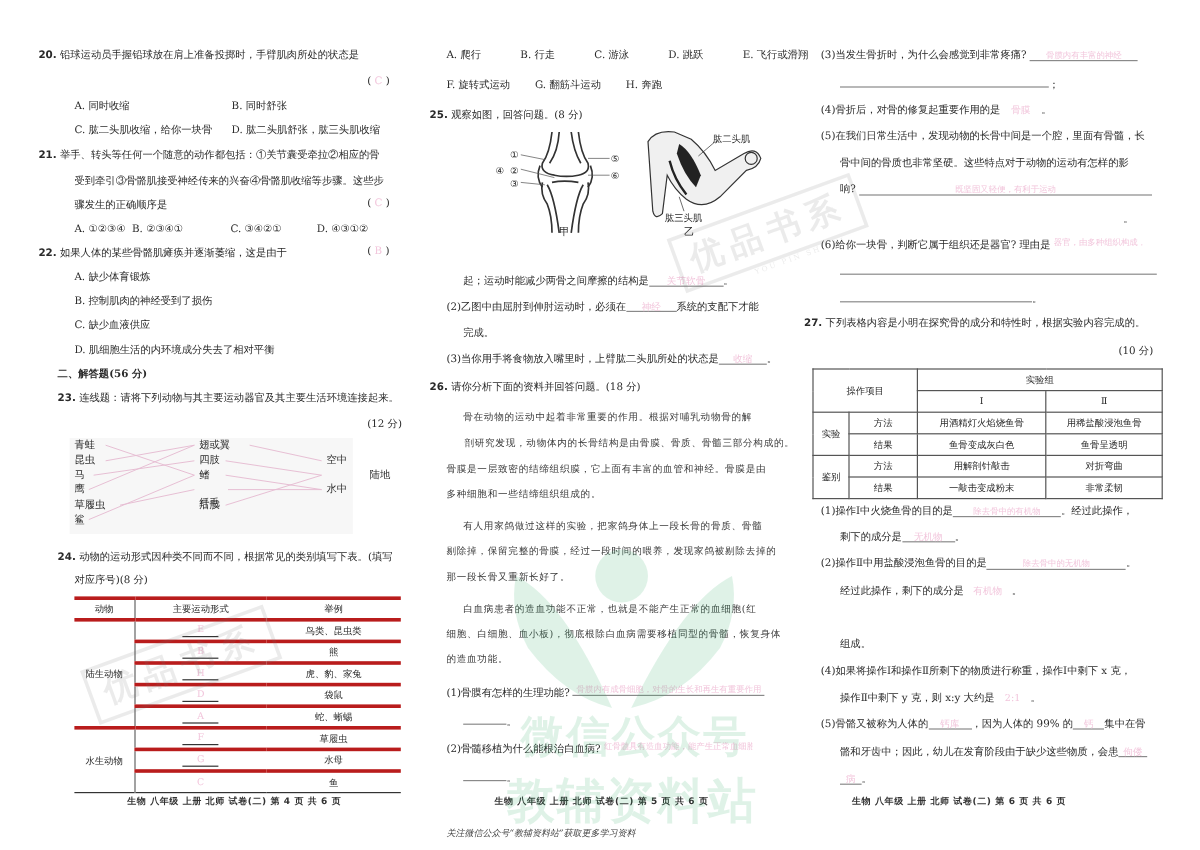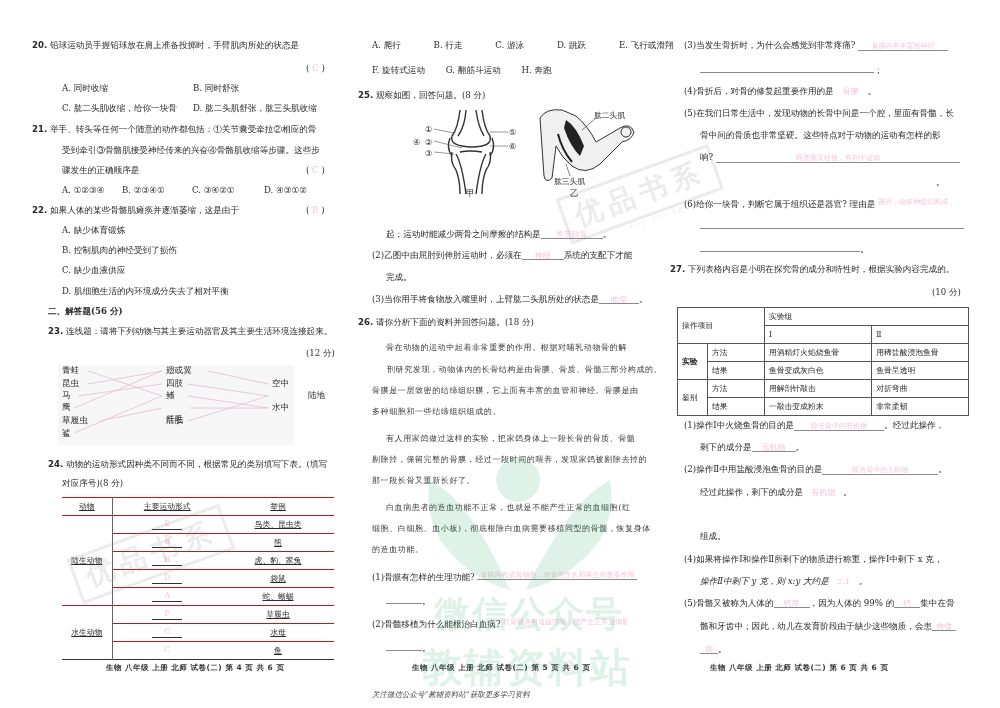--- a/index.html
+++ b/index.html
@@ -9,25 +9,25 @@
   .p4 { left: 0; width: 340px; }
   .p5 { left: 340px; width: 330px; }
   .p6 { left: 670px; width: 330px; }
   .abs { position: absolute; white-space: nowrap; }
   .qn { font-weight: bold; font-family: "DejaVu Sans", sans-serif; }
   .ans { color: #f2c6dc; }
   .blank { display: inline-block; border-bottom: 1px solid #8a8a8a; min-width: 40px; height: 10px; vertical-align: baseline; color: #f2c6dc; text-align: center; font-size: 8px; }
   .footer { font-family: "DejaVu Sans", sans-serif; font-weight: bold; font-size: 7.5px; letter-spacing: 0.5px; color: #333; }
   .match-area { position: absolute; background: #f7f7f7; }
   table { border-collapse: collapse; font-size: 7.8px; }
-  .t24 td, .t24 th { border-top: 1px solid #b91c1c; padding: 0 4px; height: 18px; text-align: center; font-weight: normal; text-decoration: underline; }
+  .t24 td, .t24 th { border-top: 3px solid #b91c1c; padding: 0 4px; height: 18px; text-align: center; font-weight: normal; }
   .t24 { border-top: 1.5px solid #333; border-bottom: 1.5px solid #333; }
   .t24 .leftcol { border-right: 1px solid #666; }
   .t24 .blankcell span { display: inline-block; width: 30px; border-bottom: 1px solid #333; height: 11px; color: #f2c6dc; }
-  .t27 td, .t27 th { border: 1px solid #555; padding: 0 4px; height: 18px; text-align: left; font-weight: normal; }
+  .t27 td, .t27 th { border: 1px solid #555; padding: 0 4px; height: 18px; text-align: center; font-weight: normal; }
   .t27 { border: 1px solid #333; }
   .wm { position: absolute; pointer-events: none; }
   .diagram { position: absolute; }
 </style>
 </head>
 <body>
 
 <div class="page p4">
 
   <div class="abs" style="left:32px;top:40px;">
@@ -45,21 +45,21 @@
   <div class="abs" style="left:32px;top:124px;">
     <span class="qn">21.</span>
     <span>举手、转头等任何一个随意的动作都包括：①关节囊受牵拉②相应的骨</span>
   </div>
   <div class="abs" style="left:62px;top:145px;">受到牵引③骨骼肌接受神经传来的兴奋④骨骼肌收缩等步骤。这些步</div>
   <div class="abs" style="left:62px;top:165px;">骤发生的正确顺序是</div>
   <div class="abs" style="left:306px;top:165px;">
     ( <span class="ans">C</span> )
   </div>
   <div class="abs" style="left:62px;top:185px;">A. ①②③④</div>
-  <div class="abs" style="left:122px;top:185px;">B. ②③④①</div>
+  <div class="abs" style="left:110px;top:185px;">B. ②③④①</div>
   <div class="abs" style="left:192px;top:185px;">C. ③④②①</div>
   <div class="abs" style="left:264px;top:185px;">D. ④③①②</div>
 
   <div class="abs" style="left:32px;top:205px;">
     <span class="qn">22.</span>
     <span>如果人体的某些骨骼肌瘫痪并逐渐萎缩，这是由于</span>
   </div>
   <div class="abs" style="left:306px;top:205px;">
     ( <span class="ans">B</span> )
   </div>
@@ -302,21 +302,21 @@
     <tbody>
         <tr>
       <th colspan="2" rowspan="2" style="width:72px;height:34px;">操作项目</th>
       <th colspan="2">实验组</th>
     </tr>
     <tr>
       <th>Ⅰ</th>
       <th>Ⅱ</th>
     </tr>
     <tr>
-      <td rowspan="2" style="width:30px;font-weight:bold;">实验</td>
+      <td rowspan="2" style="width:30px;">实验</td>
       <td>方法</td>
       <td>用酒精灯火焰烧鱼骨</td>
       <td>用稀盐酸浸泡鱼骨</td>
     </tr>
     <tr>
       <td>结果</td>
       <td>鱼骨变成灰白色</td>
       <td>鱼骨呈透明</td>
     </tr>
     <tr>
@@ -340,21 +340,21 @@
     <span>剩下的成分是</span><span class="blank" style="min-width:44px;">无机物</span><span>。</span>
   </div>
   <div class="abs" style="left:14px;top:464px;">
     <span>(2)操作Ⅱ中用盐酸浸泡鱼骨的目的是</span><span class="blank" style="min-width:116px;font-size:7px;">除去骨中的无机物</span><span>。</span>
   </div>
   <div class="abs" style="left:30px;top:487px;">
     <span>经过此操作，剩下的成分是</span><span class="blank" style="min-width:40px;border-bottom:none;">有机物</span><span>。</span>
   </div>
   <div class="abs" style="left:30px;top:531px;">组成。</div>
   <div class="abs" style="left:14px;top:554px;">(4)如果将操作Ⅰ和操作Ⅱ所剩下的物质进行称重，操作Ⅰ中剩下 x 克，</div>
-  <div class="abs" style="left:30px;top:576px;font-style:italic;">
+  <div class="abs" style="left:30px;top:576px;">
     <span>操作Ⅱ中剩下 y 克，则 x:y 大约是</span><span class="blank" style="min-width:30px;border-bottom:none;">2:1</span><span>。</span>
   </div>
   <div class="abs" style="left:14px;top:598px;">
     <span>(5)骨骼又被称为人体的</span><span class="blank" style="min-width:36px;">钙库</span><span>，因为人体的 99% 的</span><span class="blank" style="min-width:26px;">钙</span><span>集中在骨</span>
   </div>
   <div class="abs" style="left:30px;top:621px;">
     <span>骼和牙齿中；因此，幼儿在发育阶段由于缺少这些物质，会患</span><span class="blank" style="min-width:24px;">佝偻</span>
   </div>
   <div class="abs" style="left:30px;top:644px;"><span class="blank" style="min-width:18px;">病</span><span>。</span></div>
 

